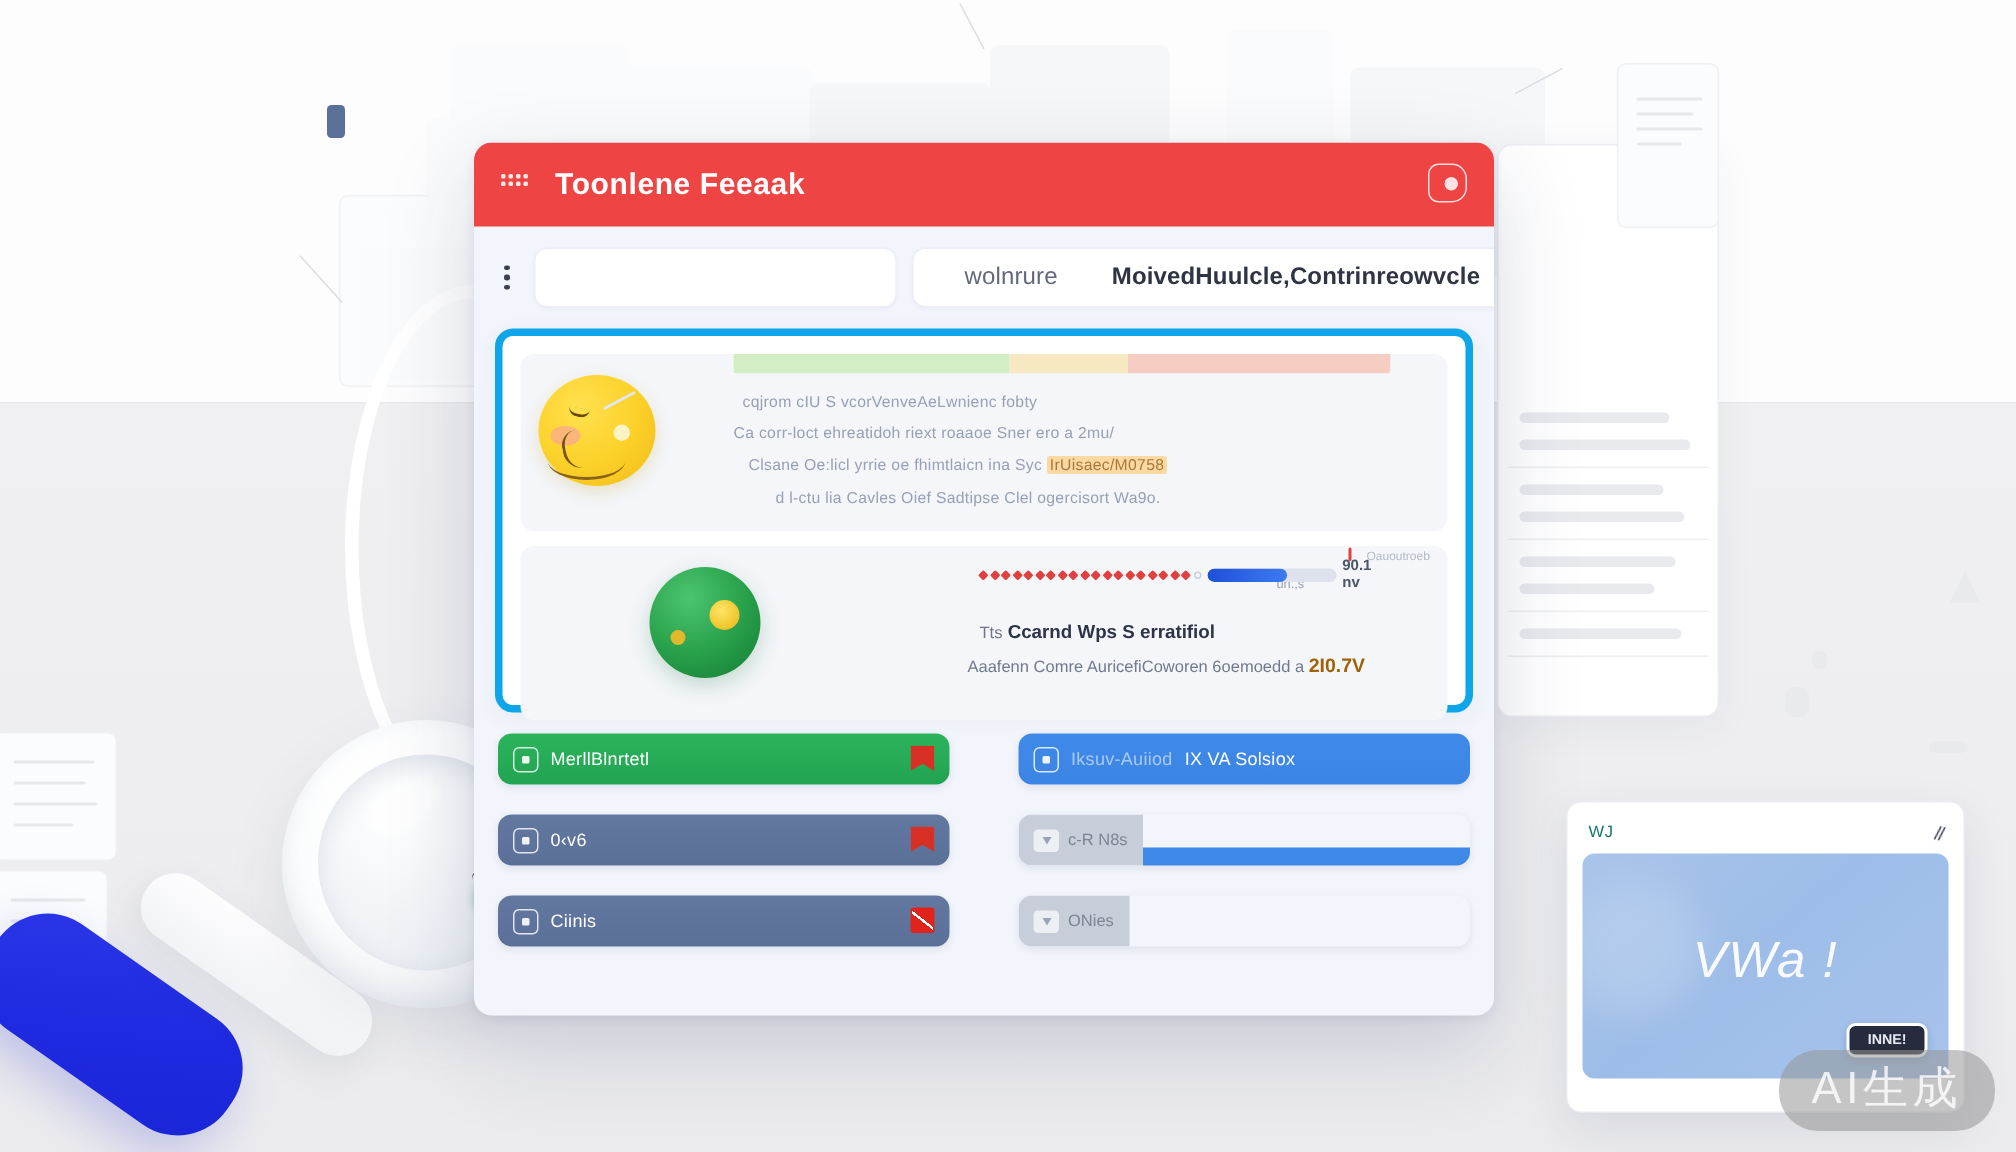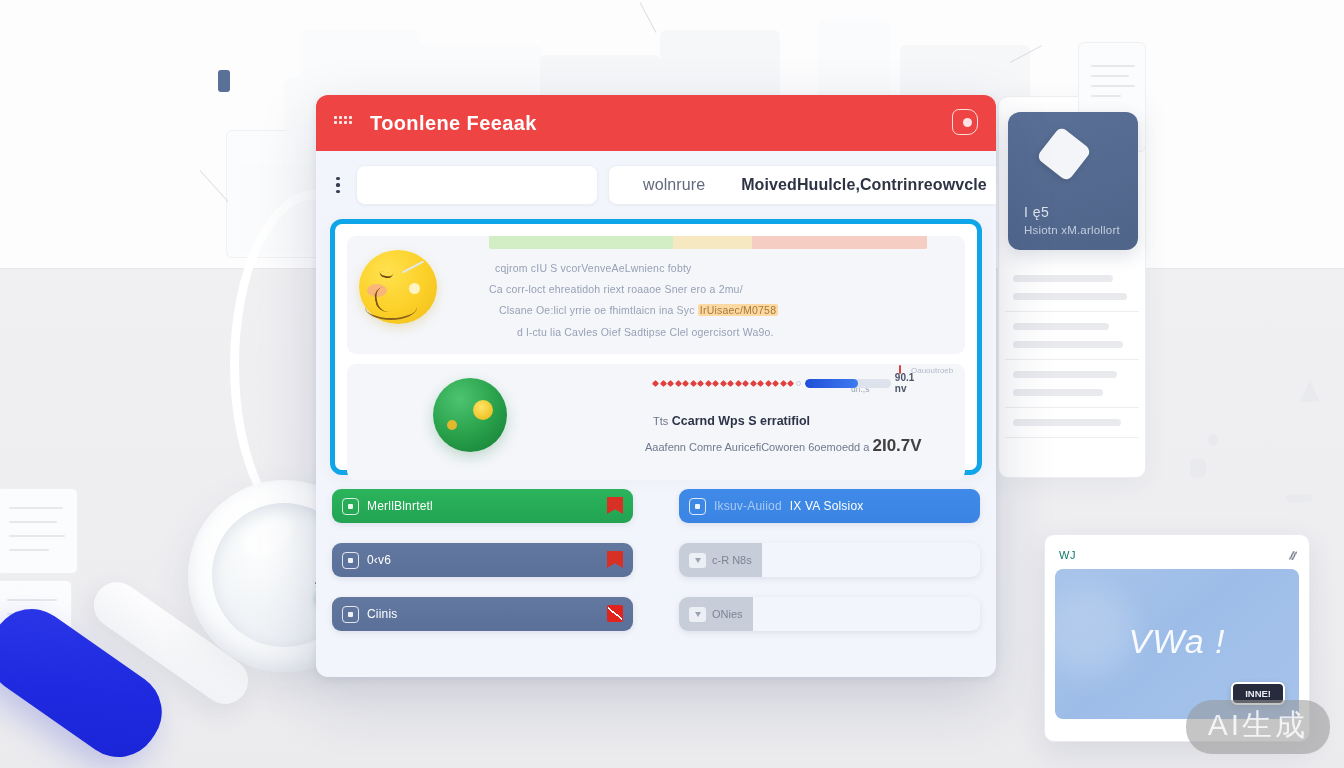--- a/index.html
+++ b/index.html
@@ -418,21 +418,21 @@
   .p2-title {
     position: absolute; left: 306px; top: 50px;
     font-size: 12.5px; font-weight: bold; color: #2e3448;
     filter: blur(.25px); white-space: nowrap;
   }
   .p2-title .pfx { font-weight: normal; color: #6d7589; font-size: 11px; }
   .p2-sub {
     position: absolute; left: 298px; top: 72px;
     font-size: 11px; color: #70798d; filter: blur(.35px); white-space: nowrap;
   }
-  .p2-sub b { color: #404040; font-size: 17px; }
+  .p2-sub b { color: #a16207; font-size: 13px; }
 
   
   .actions {
     display: flex; gap: 46px;
     padding: 14px 16px 0 16px;
   }
   .col { flex: 1 1 0; display: flex; flex-direction: column; gap: 20px; }
 
   .act {
     height: 34px; border-radius: 9px;
@@ -468,21 +468,21 @@
     border-radius: 2px;
   }
   .badge-r.flag::after {
     content: ""; position: absolute; left: 1px; top: 1px;
     width: 14px; height: 15px;
     background: linear-gradient(38deg, transparent 46%, #fff 46%, #fff 54%, transparent 54%);
   }
 
   
   .split {
-    height: 34px; border-radius: 9px; display: flex; 
+    height: 34px; border-radius: 9px; display: flex; align-items: center;
     overflow: hidden; box-shadow: 0 2px 6px rgba(40,50,90,.10);
     color: #fff; font-size: 12px;
   }
   .split .left-part {
     background: #c7cdd9; color: #7d8595;
     height: 100%; display: flex; align-items: center; gap: 6px;
     padding: 0 10px; flex: 0 0 auto; font-size: 11px;
   }
   .split .left-part .sq {
     width: 17px; height: 15px; border-radius: 3px; background: #eceff4;
@@ -629,25 +629,20 @@
     <div class="doc-line thin" style="left:6px;top:340px;width:134px;"></div>
   </div>
 
   <div class="mini-doc" style="left:1078px;top:42px;width:68px;height:110px;">
     <i style="top:22px;width:44px"></i>
       <i style="top:32px;width:38px"></i>
       <i style="top:42px;width:44px"></i>
       <i style="top:52px;width:30px"></i>
   </div>
 
-  <div class="doc-card" style="left:1008px;top:112px;width:130px;height:138px;">
-    <div class="dc-diamond"></div>
-    <div class="dc-title">I ę5</div>
-    <div class="dc-sub">Hsiotn xM.arlollort</div>
-  </div>
 
   <div class="bg-tri" style="left:1300px;top:380px;"></div>
   <div class="bg-shape" style="left:1190px;top:458px;width:16px;height:20px;background:#e9eaee;"></div>
   <div class="bg-shape" style="left:1208px;top:434px;width:10px;height:12px;background:#e9eaee;"></div>
   <div class="bg-shape" style="left:1286px;top:494px;width:26px;height:8px;background:#e9eaee;"></div>
 
   <div class="magnifier">
     <div class="mag-grip"></div>
     <div class="mag-handle"></div>
     <div class="mag-ring"></div>

